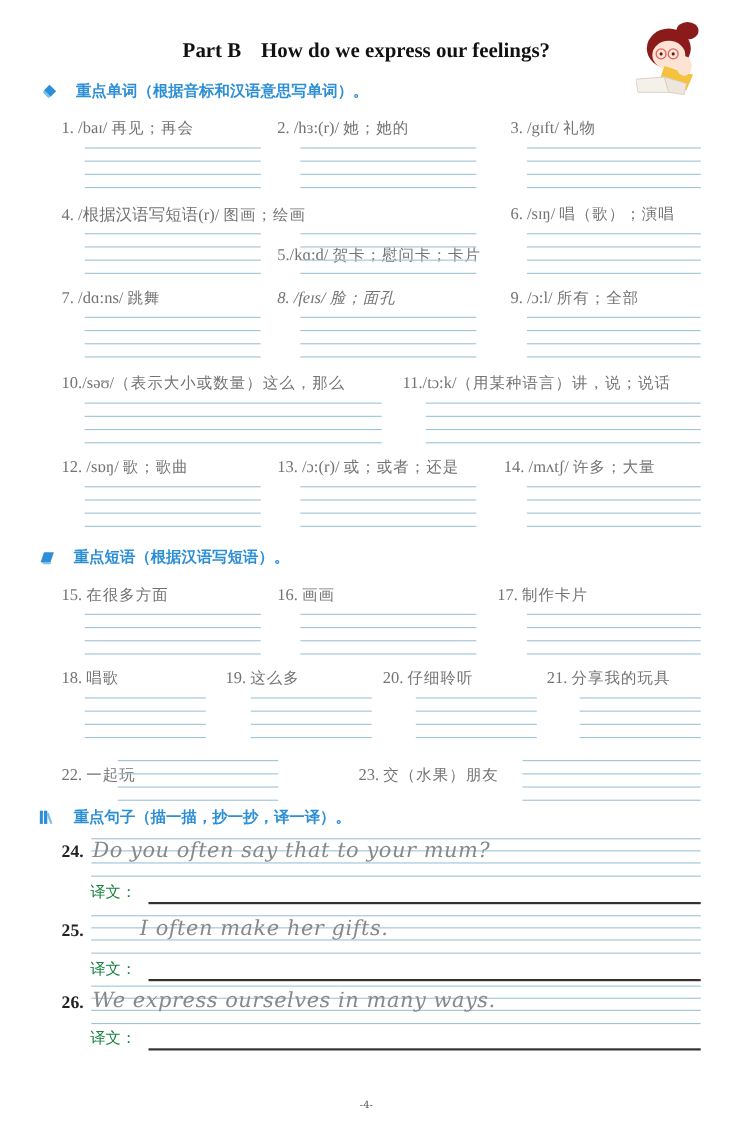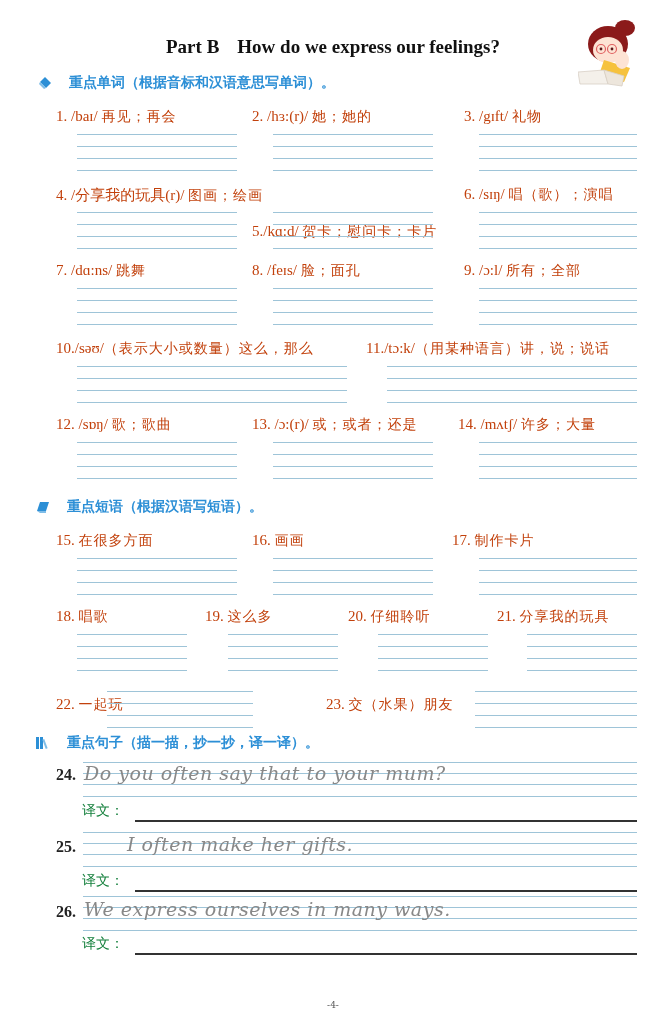--- a/index.html
+++ b/index.html
@@ -5,21 +5,21 @@
   html, body { margin: 0; padding: 0; background: #ffffff; }
   body { width: 666px; height: 1024px; position: relative; overflow: hidden;
          font-family: "DejaVu Serif", "Liberation Serif", serif; color: #222; }
   .abs { position: absolute; }
   .title { left: 0; width: 666px; top: 36px; text-align: center;
            font-family: "Liberation Serif", serif; font-weight: bold; font-size: 19px; color: #111; }
   .title .gap { display: inline-block; width: 18px; }
   .sec-head { font-family: "DejaVu Sans", sans-serif; font-weight: bold; font-size: 14px;
               color: #2c8fd6; display: flex; align-items: center; gap: 17px; }
   .sec-icon { width: 14px; height: 14px; display: inline-block; }
-  .item-label { font-size: 15px; white-space: nowrap; color: #c2410c; font-family: "Liberation Serif", "DejaVu Serif", serif; }
+  .item-label { font-size: 15px; white-space: nowrap; color: #737373; font-family: "Liberation Serif", "DejaVu Serif", serif; }
   .item-label .zh { font-family: "DejaVu Sans", sans-serif; font-size: 14px; letter-spacing: 1px; }
   .lines { position: absolute; }
   .lines .ln { position: absolute; left: 0; right: 0; height: 1px; background: #9ec4d8; }
   .sent-label { font-family: "Liberation Serif", serif; font-weight: bold; font-size: 16px; color: #222; }
   .cursive { font-family: "DejaVu Serif", serif; font-style: italic; font-size: 19px; color: #888;
              letter-spacing: 0.5px; white-space: nowrap; }
   .trans-label { font-family: "DejaVu Sans", sans-serif; font-size: 14px; color: #15803d; }
   .trans-line { position: absolute; height: 1.5px; background: #333; }
   .page-num { left: 0; width: 666px; text-align: center; top: 1000px; font-size: 9px; color: #555; }
 </style>
@@ -72,21 +72,21 @@
     <div class="ln" style="top:24px"></div>
     <div class="ln" style="top:36px"></div>
   </div>
 <div class="lines" style="left:479px; width:158px; top:134px; height:40px;">
     <div class="ln" style="top:0"></div>
     <div class="ln" style="top:12px"></div>
     <div class="ln" style="top:24px"></div>
     <div class="ln" style="top:36px"></div>
   </div>
 
-<div class="abs item-label" style="left:56px; top:186px;"><span>4.</span> <span>/分享我的玩具(r)/</span> <span class="zh">图画；绘画</span></div>
+<div class="abs item-label" style="left:56px; top:186px;"><span>4.</span> <span>/根据汉语写短语(r)/</span> <span class="zh">图画；绘画</span></div>
 <div class="abs item-label" style="left:252px; top:186px;margin-top:37px;"><span>5.</span><span>/kɑ:d/</span> <span class="zh">贺卡；慰问卡；卡片</span></div>
 <div class="abs item-label" style="left:464px; top:186px;"><span>6.</span> <span>/sɪŋ/</span> <span class="zh">唱（歌）；演唱</span></div>
 
 <div class="lines" style="left:77px; width:160px; top:212px; height:40px;">
     <div class="ln" style="top:0"></div>
     <div class="ln" style="top:12px"></div>
     <div class="ln" style="top:24px"></div>
     <div class="ln" style="top:36px"></div>
   </div>
 <div class="lines" style="left:273px; width:160px; top:212px; height:40px;">
@@ -96,21 +96,21 @@
     <div class="ln" style="top:36px"></div>
   </div>
 <div class="lines" style="left:479px; width:158px; top:212px; height:40px;">
     <div class="ln" style="top:0"></div>
     <div class="ln" style="top:12px"></div>
     <div class="ln" style="top:24px"></div>
     <div class="ln" style="top:36px"></div>
   </div>
 
 <div class="abs item-label" style="left:56px; top:262px;"><span>7.</span> <span>/dɑ:ns/</span> <span class="zh">跳舞</span></div>
-<div class="abs item-label" style="left:252px; top:262px;"><span>8.</span> <span>/feɪs/</span> <span class="zh">脸；面孔</span></div>
+<div class="abs item-label" style="left:252px; top:262px;font-style:italic;"><span>8.</span> <span>/feɪs/</span> <span class="zh">脸；面孔</span></div>
 <div class="abs item-label" style="left:464px; top:262px;"><span>9.</span> <span>/ɔ:l/</span> <span class="zh">所有；全部</span></div>
 
 <div class="lines" style="left:77px; width:160px; top:288px; height:40px;">
     <div class="ln" style="top:0"></div>
     <div class="ln" style="top:12px"></div>
     <div class="ln" style="top:24px"></div>
     <div class="ln" style="top:36px"></div>
   </div>
 <div class="lines" style="left:273px; width:160px; top:288px; height:40px;">
     <div class="ln" style="top:0"></div>

